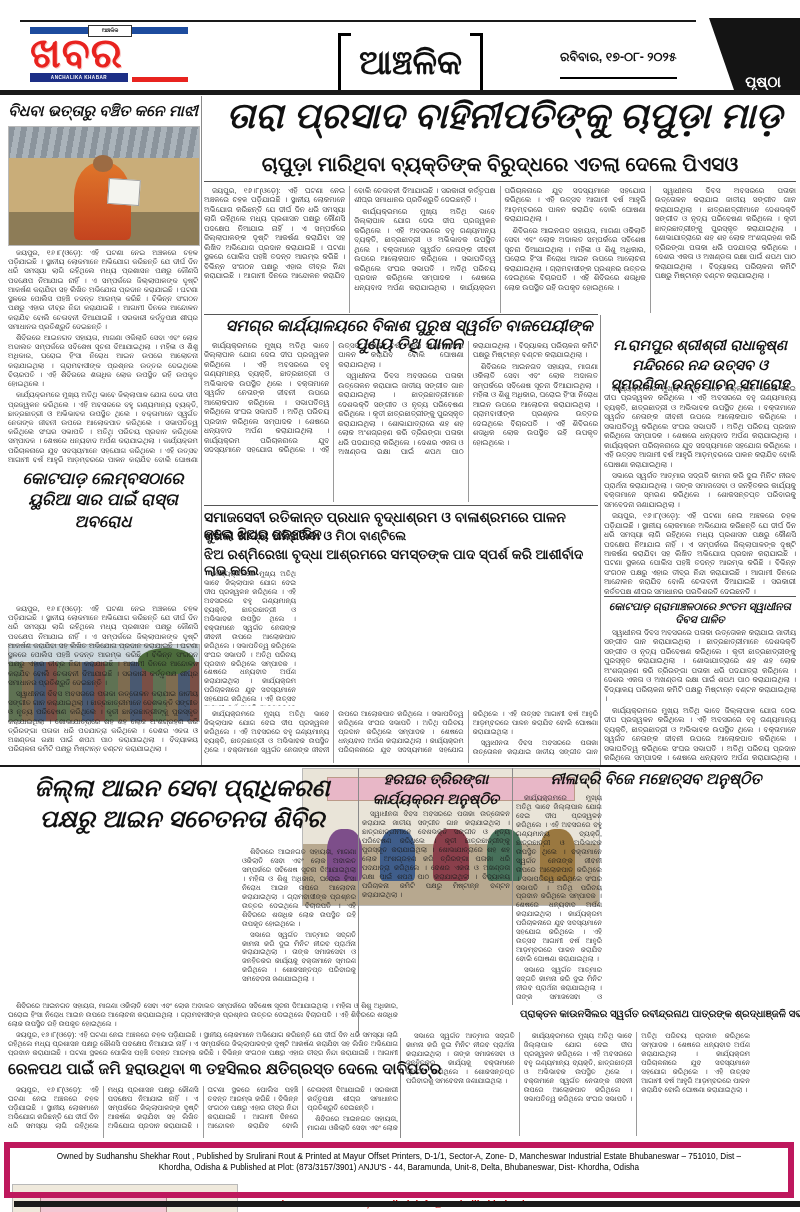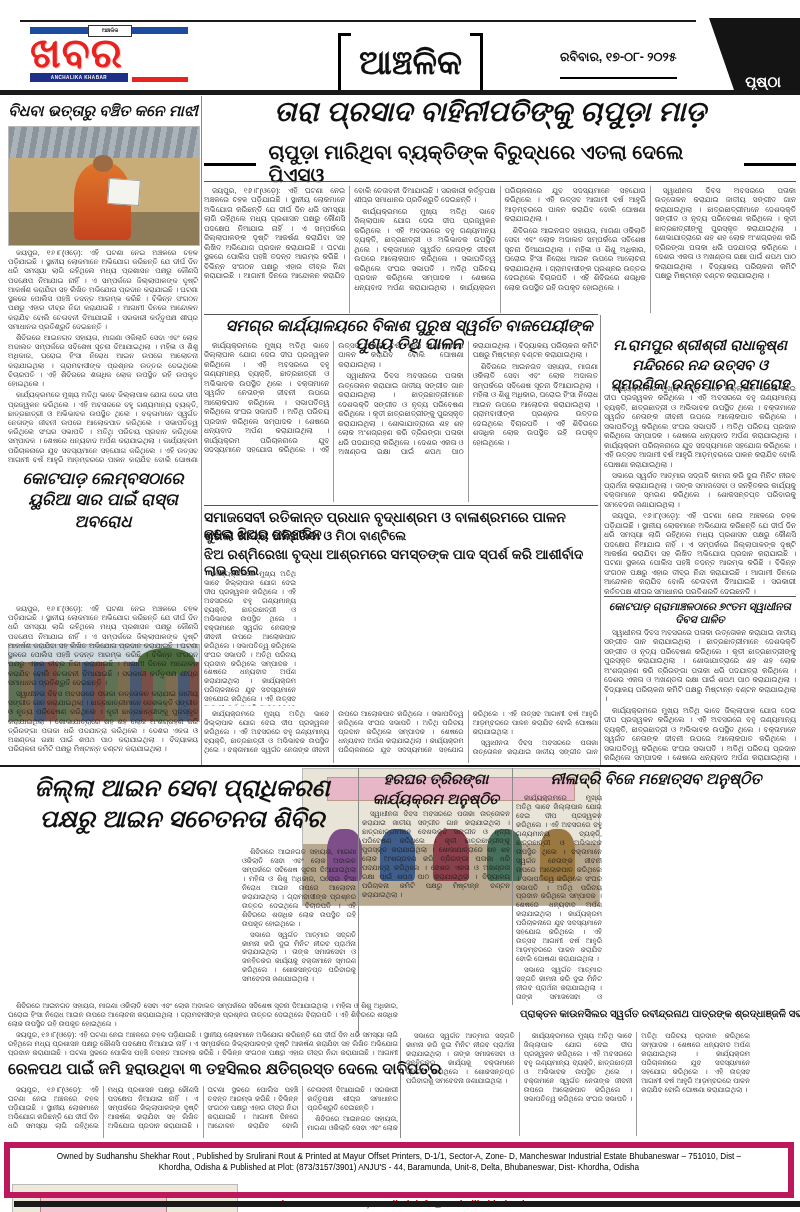--- a/index.html
+++ b/index.html
@@ -24,21 +24,21 @@
   .logo-botrow{display:flex;align-items:flex-end;gap:4px;}
   .logo-botbar{background:#1d2f86;color:#fff;font-size:4.6px;font-weight:700;
     width:98px;height:9px;text-align:center;line-height:9px;letter-spacing:.5px;}
   .logo-redbar{background:#e8231f;width:56px;height:5px;}
   .bracket{width:10px;height:54px;}
   .bk-l{border-left:3px solid #000;border-top:3px solid #000;border-bottom:3px solid #000;}
   .bk-r{border-right:3px solid #000;border-top:3px solid #000;border-bottom:3px solid #000;}
   .pagebox{background:#141414;clip-path:polygon(9% 0,100% 0,100% 100%,34% 100%);
     color:#fff;text-align:center;}
   .pagebox .divider{width:42px;height:2px;background:#fff;margin:2px auto;}
-  .subhead-row{display:flex;align-items:center;justify-content:center;gap:12px;}
+  .subhead-row{display:flex;align-items:center;justify-content:center;gap:12px;flex-direction:column;}
   .subhead-dash{width:54px;height:3px;background:#000;}
   
   .ph{position:relative;overflow:hidden;border:1px solid #b9b9b9;background:#cfcfcf;}
   .ph-widow{background:linear-gradient(#99a1a8 0 26%,#c9ad79 26% 72%,#8d7c57 72%);}
   .ph-widow .roof{position:absolute;top:0;left:0;right:0;height:26%;
     background:repeating-linear-gradient(100deg,#8b949c 0 6px,#aab3ba 6px 12px);}
   .ph-widow .person{position:absolute;left:34%;bottom:4%;width:30%;height:66%;
     background:linear-gradient(#e0762a,#c4441f);border-radius:45% 45% 8% 8%;}
   .ph-widow .head{position:absolute;left:44%;bottom:62%;width:11%;height:14%;
     background:#9c6b43;border-radius:50%;}
@@ -118,21 +118,21 @@
     <div class="sky"></div>
     <div class="band"></div>
     <div class="tree"></div>
   </div>
 
   <div class="abs jus" style="left:8px;top:604px;width:190px;height:158px;font-size:7.2px;">
     <p>ଜୟପୁର, ୧୬।୮(ଓଡ଼େ): ଏହି ଘଟଣା ନେଇ ଅଞ୍ଚଳରେ ଚହଳ ପଡ଼ିଯାଇଛି । ସ୍ଥାନୀୟ ଲୋକମାନେ ଅଭିଯୋଗ କରିଛନ୍ତି ଯେ ଦୀର୍ଘ ଦିନ ଧରି ସମସ୍ୟା ଲାଗି ରହିଥିଲେ ମଧ୍ୟ ପ୍ରଶାସନ ପକ୍ଷରୁ କୌଣସି ପଦକ୍ଷେପ ନିଆଯାଇ ନାହିଁ । ଏ ସମ୍ପର୍କରେ ଜିଲ୍ଲାପାଳଙ୍କ ଦୃଷ୍ଟି ଆକର୍ଷଣ କରାଯିବା ସହ ଲିଖିତ ଅଭିଯୋଗ ପ୍ରଦାନ କରାଯାଇଛି । ଘଟଣା ସ୍ଥଳରେ ପୋଲିସ ପହଞ୍ଚି ତଦନ୍ତ ଆରମ୍ଭ କରିଛି । ବିଭିନ୍ନ ସଂଗଠନ ପକ୍ଷରୁ ଏହାର ତୀବ୍ର ନିନ୍ଦା କରାଯାଇଛି । ଆଗାମୀ ଦିନରେ ଆନ୍ଦୋଳନ କରାଯିବ ବୋଲି ଚେତାବନୀ ଦିଆଯାଇଛି । ସରକାରୀ କର୍ତ୍ତୃପକ୍ଷ ଶୀଘ୍ର ସମାଧାନର ପ୍ରତିଶ୍ରୁତି ଦେଇଛନ୍ତି ।</p>
     <p>ସ୍ୱାଧୀନତା ଦିବସ ଅବସରରେ ପତାକା ଉତ୍ତୋଳନ କରାଯାଇ ଜାତୀୟ ସଙ୍ଗୀତ ଗାନ କରାଯାଇଥିଲା । ଛାତ୍ରଛାତ୍ରୀମାନେ ଦେଶଭକ୍ତି ସଙ୍ଗୀତ ଓ ନୃତ୍ୟ ପରିବେଷଣ କରିଥିଲେ । କୃତୀ ଛାତ୍ରଛାତ୍ରୀଙ୍କୁ ପୁରସ୍କୃତ କରାଯାଇଥିଲା । ଶୋଭାଯାତ୍ରାରେ ଶହ ଶହ ଲୋକ ଅଂଶଗ୍ରହଣ କରି ତ୍ରିରଙ୍ଗା ପତାକା ଧରି ପଦଯାତ୍ରା କରିଥିଲେ । ଦେଶର ଏକତା ଓ ଅଖଣ୍ଡତା ରକ୍ଷା ପାଇଁ ଶପଥ ପାଠ କରାଯାଇଥିଲା । ବିଦ୍ୟାଳୟ ପରିଚାଳନା କମିଟି ପକ୍ଷରୁ ମିଷ୍ଟାନ୍ନ ବଣ୍ଟନ କରାଯାଇଥିଲା ।</p>
   </div>
 
-  <h1 class="abs ctr" style="left:194px;top:97px;width:592px;font-size:28px;line-height:1.05;">ତାରା ପ୍ରସାଦ ବାହିନୀପତିଙ୍କୁ ଚାପୁଡ଼ା ମାଡ଼</h1>
+  <h1 class="abs ctr" style="left:208px;top:97px;width:592px;font-size:36px;line-height:1.05;">ତାରା ପ୍ରସାଦ ବାହିନୀପତିଙ୍କୁ ଚାପୁଡ଼ା ମାଡ଼</h1>
 
   <div class="abs subhead-row" style="left:204px;top:151px;width:592px;height:26px;">
     <div class="subhead-dash"></div>
     <h2 style="font-size:20px;">ଚାପୁଡ଼ା ମାରିଥିବା ବ୍ୟକ୍ତିଙ୍କ ବିରୁଦ୍ଧରେ ଏତଲା ଦେଲେ ପିଏସଓ</h2>
     <div class="subhead-dash"></div>
   </div>
 
   <div class="abs rule-h" style="left:204px;top:181px;width:592px;height:1px;background:#555;"></div>
 
   <div class="abs jus cols4" style="left:204px;top:186px;width:592px;height:127px;font-size:7.4px;">

